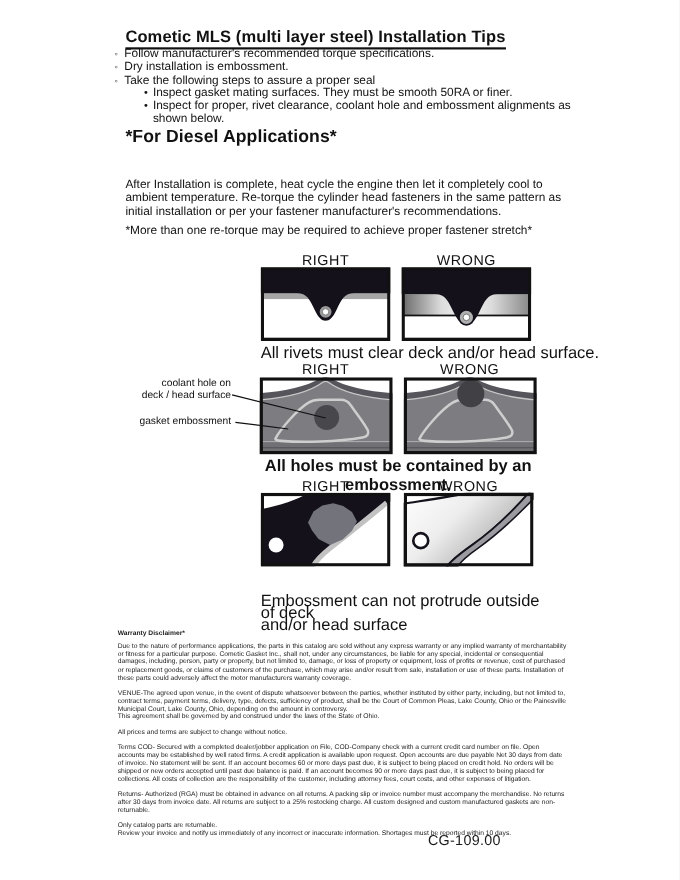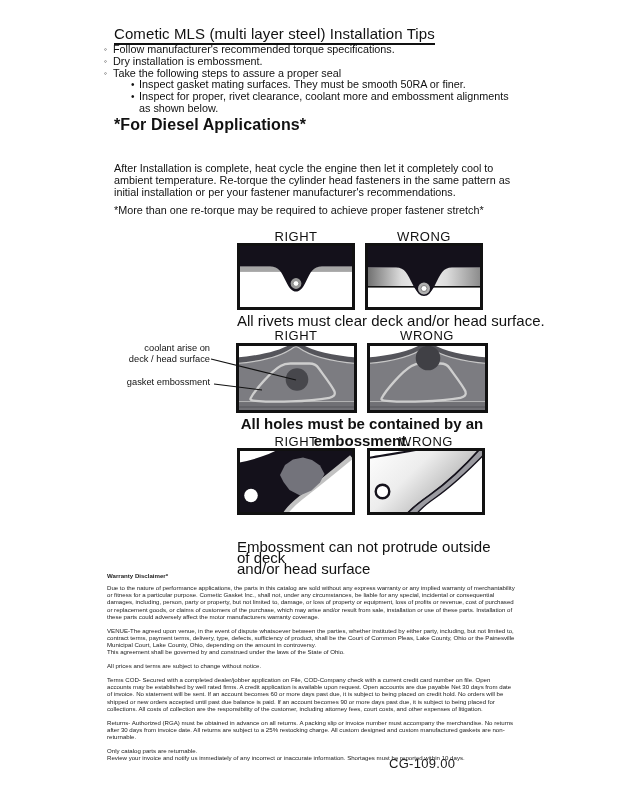--- a/index.html
+++ b/index.html
@@ -4,21 +4,21 @@
 <style>
   html,body { margin:0; padding:0; background:#e8e8e8; }
   .page {
     position:relative; width:618px; height:800px; margin:0 auto;
     background:#ffffff; overflow:hidden;
     font-family:"Liberation Sans", sans-serif; color:#111;
   }
   .abs { position:absolute; }
 
   .title {
-    left:114px; top:25px; font-size:15px; font-weight:normal;
+    left:114px; top:25px; font-size:15px; font-weight:bold;
     border-bottom:2.5px solid #111; padding-bottom:1px; letter-spacing:0.1px;
   }
 
   .tips { left:104px; top:44px; width:415px; font-size:10.8px; line-height:11.8px; }
   .b  { display:flex; }
   .b .dot  { width:9px; font-size:8.5px; line-height:11.8px; text-align:left; }
   .sb { display:flex; padding-left:27px; }
   .sb .sdot { width:8px; font-size:10px; line-height:11.8px; }
   .b span:last-child, .sb span:last-child { flex:1; }
 
@@ -56,21 +56,21 @@
     <div class="b">
         <span class="dot">◦</span>
         <span>Take the following steps to assure a proper seal</span>
       </div>
     <div class="sb">
         <span class="sdot">•</span>
         <span>Inspect gasket mating surfaces.  They must be smooth 50RA or finer.</span>
       </div>
     <div class="sb">
         <span class="sdot">•</span>
-        <span>Inspect for proper, rivet clearance, coolant more and embossment alignments as shown below.</span>
+        <span>Inspect for proper, rivet clearance, coolant hole and embossment alignments as shown below.</span>
       </div>
   </div>
 
   <div class="abs h2">*For Diesel Applications*</div>
   <div class="abs para p2">After Installation is complete, heat cycle the engine then let it completely cool to ambient temperature. Re-torque the cylinder head fasteners in the same pattern as initial installation or per your fastener manufacturer's recommendations.</div>
   <div class="abs para p3">*More than one re-torque may be required to achieve proper fastener stretch*</div>
 
   <div class="abs dlabel" style="left:237px; top:229px;">RIGHT</div>
   <div class="abs dlabel" style="left:365px; top:229px;">WRONG</div>
 
@@ -133,21 +133,21 @@
       <rect x="2" y="58.2" width="117" height="0.9" fill="#bfbfbf"></rect>
       <rect x="2" y="59.1" width="117" height="9.4" fill="#707075"></rect>
       <rect x="2" y="63.5" width="117" height="1" fill="#55555a"></rect>
       <path d="M14.5,55.5 C19,47 35,28.5 44.5,23 Q48.5,20.5 54.5,20.5 L73.5,20.5 Q79.5,20.5 82.5,25 C87.5,32 96.5,43.5 98.5,48.5 Q100,53.5 93.5,54.8 C71,58.8 38,59.5 19.5,57.8 Q13.5,57.2 14.5,55.5 Z" fill="none" stroke="#cecece" stroke-width="2.3" stroke-linejoin="round"></path>
       <circle cx="61" cy="15" r="12.3" fill="#404045"></circle>
       <rect x="1.5" y="1.5" width="118" height="67" fill="none" stroke="#111" stroke-width="3"></rect>
     </svg>
   </div>
 
   <div class="abs callout" style="left:106px; top:343px; width:104px;">
-    <div>coolant arise on</div>
+    <div>coolant hole on</div>
     <div>deck / head surface</div>
   </div>
   <div class="abs callout" style="left:96px; top:377px; width:114px;">gasket embossment</div>
   <svg class="abs" style="left:100px; top:328px;" width="200" height="80" viewBox="0 0 200 80">
     <line x1="111" y1="31" x2="196" y2="52" stroke="#111" stroke-width="1.1"></line>
     <line x1="114" y1="56" x2="162" y2="62" stroke="#111" stroke-width="1.1"></line>
   </svg>
 
   <div class="abs cap" style="left:236px; top:415px; width:252px; text-align:center;font-weight:bold;">All holes must be contained by an embossment.</div>
 

